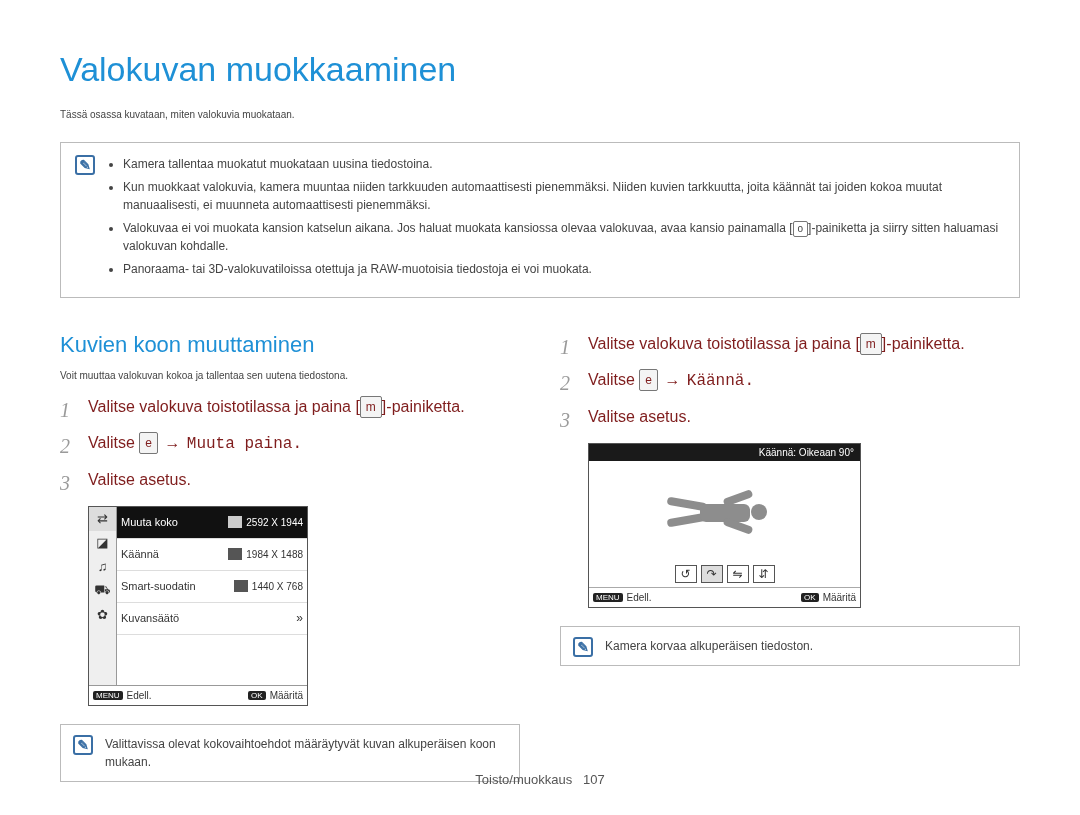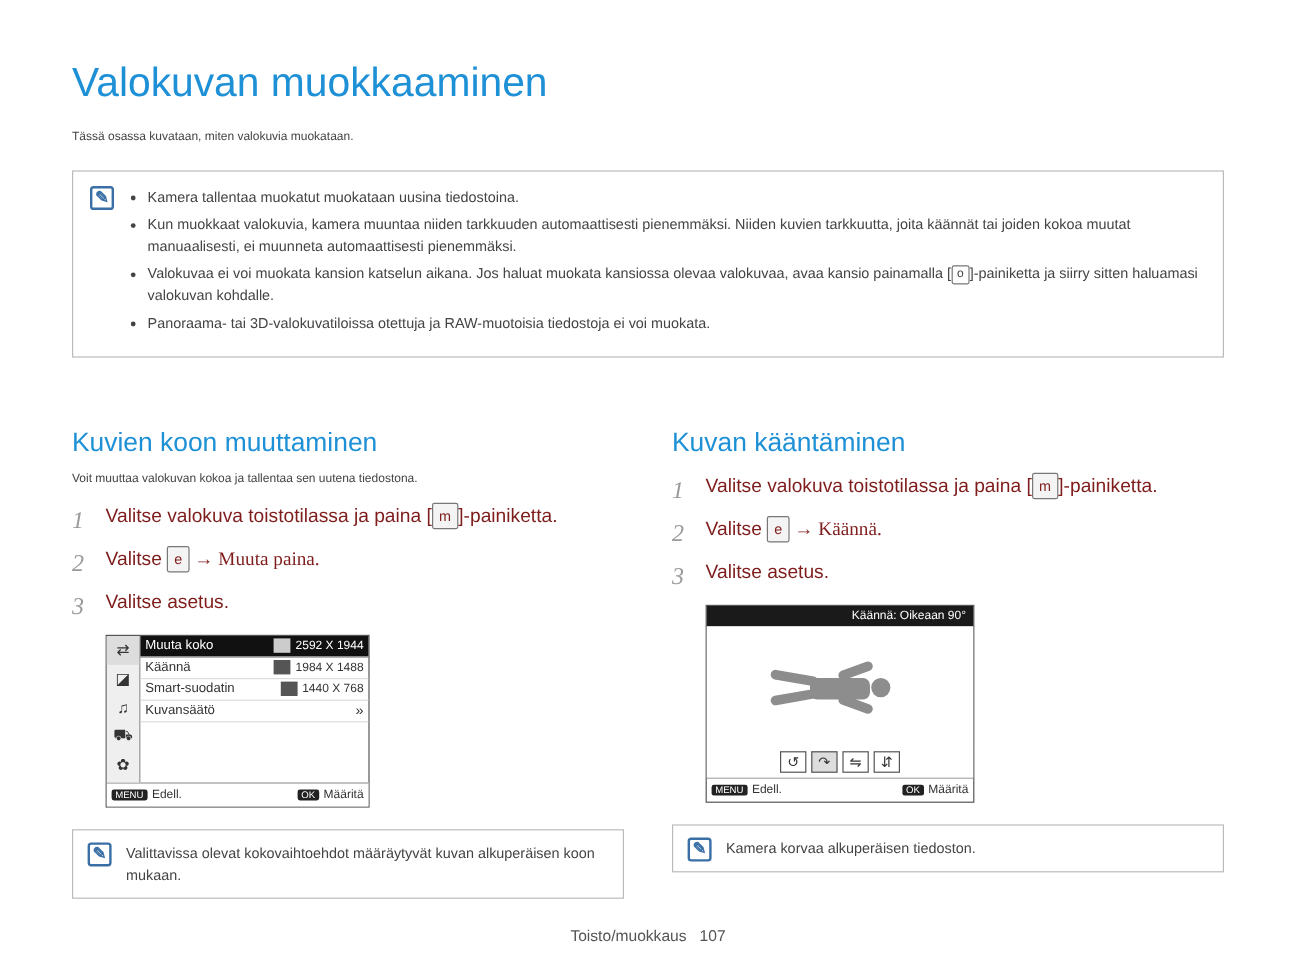--- a/index.html
+++ b/index.html
@@ -64,21 +64,20 @@
   }
 
   .columns { display: flex; gap: 40px; }
   .col { flex: 1; }
 
   .section-title {
     font-size: 22px;
     font-weight: 400;
     color: #1e90d6;
     margin-bottom: 12px;
-    margin-top: 24px;
   }
   .section-desc {
     font-size: 10px;
     color: #444;
     margin-bottom: 14px;
   }
 
   ol.steps { list-style: none; counter-reset: step; }
   ol.steps li {
     counter-increment: step;
@@ -101,21 +100,21 @@
   }
   .menu-key {
     display: inline-block;
     border: 1px solid #777;
     background: #f4f4f4;
     border-radius: 2px;
     padding: 1px 5px;
     font-size: 12px;
     vertical-align: middle;
   }
-  .arrow { font-family: Liberation Serif, serif; }
+  .arrow { font-family: Liberation Mono, monospace; }
 
   
   .ui-panel {
     width: 220px;
     background: #fff;
     border: 1px solid #555;
     margin: 14px 0 18px 28px;
     font-size: 11px;
     position: relative;
   }
@@ -135,21 +134,21 @@
     font-size: 13px;
     color: #333;
   }
   .ui-sidebar .sb-item.highlight { background: #ddd; }
 
   .ui-main { flex: 1; display: flex; flex-direction: column; }
   .ui-menu-list { flex: 1; }
   .ui-menu-row {
     display: flex;
     align-items: center;
-    height: 18px;
+    height: 32px;
     border-bottom: 1px solid #ddd;
     padding: 0 4px;
   }
   .ui-menu-row.black { background: #111; color: #fff; }
   .ui-menu-row .mlabel { flex: 1; }
   .ui-menu-row .micon {
     width: 14px; height: 12px; background: #555; margin-right: 4px;
     display: inline-block;
   }
   .ui-menu-row.black .micon { background: #ccc; }
@@ -172,21 +171,21 @@
     color: #fff;
     border-radius: 2px;
     padding: 0 3px;
     font-size: 8px;
     margin-right: 4px;
   }
   .ui-footer .f-spacer { flex: 1; }
 
   
   .rotate-panel {
-    width: 224px;
+    width: 273px;
     border: 1px solid #555;
     margin: 14px 0 18px 28px;
     font-size: 11px;
     background: #fff;
   }
   .rotate-header {
     background: #1a1a1a;
     color: #fff;
     font-size: 10px;
     padding: 3px 6px;
@@ -371,21 +370,20 @@
       </div>
     </div>
 
     <div class="note-box">
       <div class="info-icon">✎</div>
       <span>Valittavissa olevat kokovaihtoehdot määräytyvät kuvan alkuperäisen koon mukaan.</span>
     </div>
   </div>
 
   <div class="col">
-    <h2 class="section-title">Kuvan kääntäminen</h2>
 
     <ol class="steps">
       <li>
         <span>Valitse valokuva toistotilassa ja paina [</span><span class="menu-key">m</span><span>]-painiketta.</span>
       </li>
       <li>
         <span>Valitse </span><span class="menu-key">e</span><span class="arrow"> → Käännä.</span>
       </li>
       <li>Valitse asetus.</li>
     </ol>

